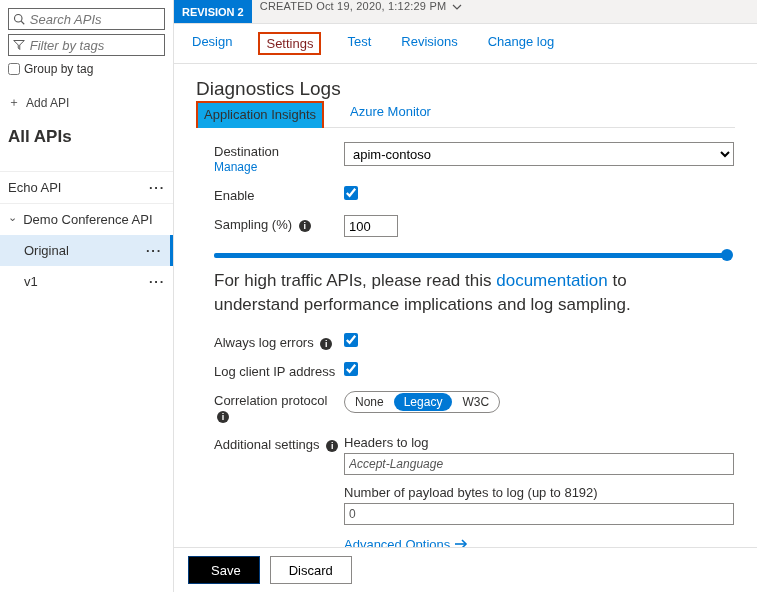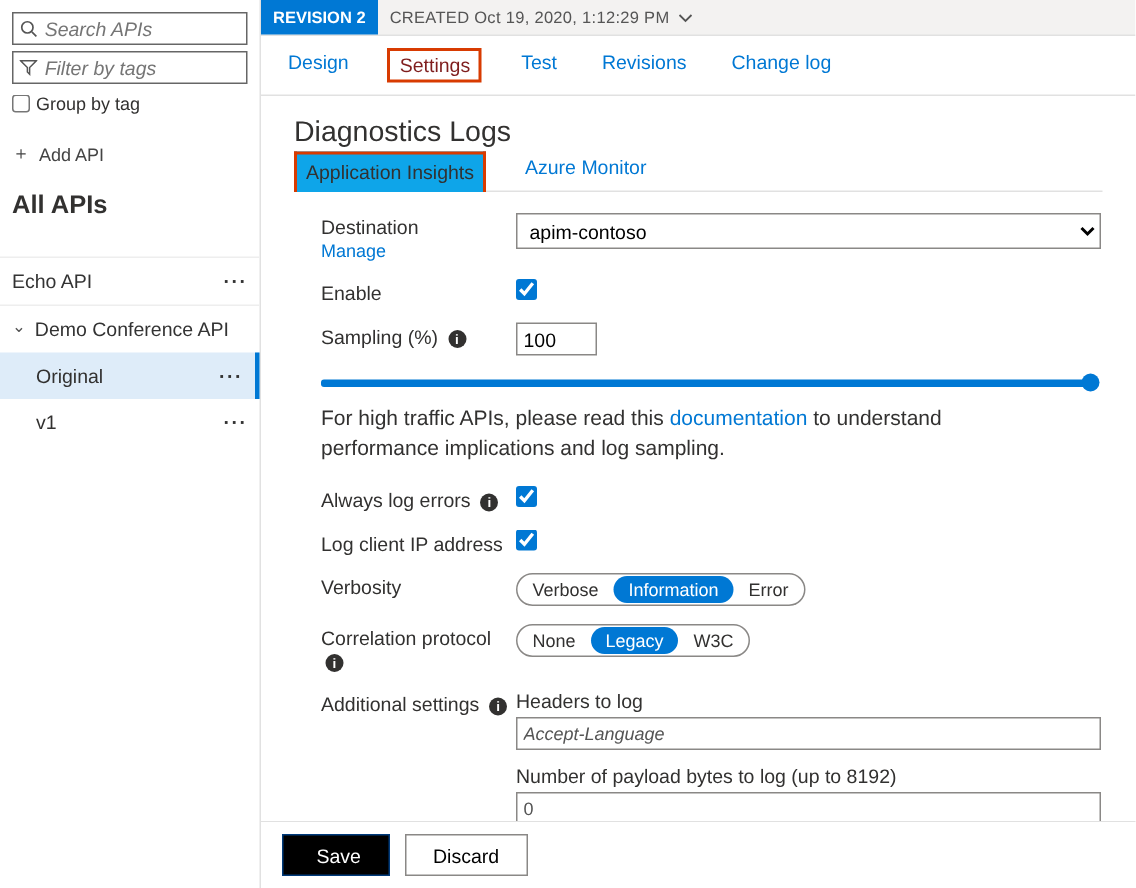--- a/index.html
+++ b/index.html
@@ -15,21 +15,21 @@
 .all-apis { margin: 6px 8px 24px; font-weight: 600; font-size: 17px; }
 .api-item { display: flex; align-items: center; justify-content: space-between; padding: 8px 8px; font-size: 13px; border-top: 1px solid #eee; }
 .api-item .label { display: flex; align-items: center; gap: 4px; color: #333; }
 .api-item .more { font-weight: bold; letter-spacing: 1px; color: #333; }
 .api-item.selected-parent { color: #323130; }
 .api-item.selected-parent .label::before { content: "\2304"; font-size: 11px; margin-right: 2px; color: #555; position: relative; top: -2px; }
 .sub-item { display: flex; align-items: center; justify-content: space-between; padding: 8px 8px 8px 24px; font-size: 13px; }
 .sub-item .more { font-weight: bold; letter-spacing: 1px; color: #333; }
 .sub-item.selected { background: #deecf9; border-right: 3px solid #0078d4; }
 .main { flex: 1; display: flex; flex-direction: column; position: relative; }
-.topbar { display: flex; align-items: center; height: 24px; background: #f3f2f1; border-bottom: 1px solid #e1e1e1; font-size: 11px; }
+.topbar { display: flex; align-items: flex-start; height: 24px; background: #f3f2f1; border-bottom: 1px solid #e1e1e1; font-size: 11px; }
 .rev-badge { background: #0078d4; color: #fff; padding: 4px 8px; font-weight: 600; height: 100%; display: flex; align-items: center; }
 .created { padding: 0 8px; color: #555; letter-spacing: .2px; }
 .created .chev { display: inline-flex; vertical-align: middle; margin-left: 2px; }
 .tabs { display: flex; gap: 22px; padding: 8px 14px; border-bottom: 1px solid #e1e1e1; font-size: 13px; }
 .tabs a { color: #0078d4; text-decoration: none; padding: 2px 4px; }
 .tabs a.hl { border: 2px solid #d83b01; padding: 2px 6px; color: #7f1d1d; }
 .content { padding: 14px 22px 60px; overflow-y: auto; flex: 1; }
 .page-title { font-size: 19px; font-weight: 400; color: #323130; }
 .subtabs { display: flex; gap: 20px; border-bottom: 1px solid #e1e1e1; margin-bottom: 14px; }
 .subtabs span { padding: 4px 6px 6px; font-size: 13px; color: #0078d4; }
@@ -38,21 +38,21 @@
 .row { display: flex; align-items: flex-start; margin-bottom: 12px; font-size: 13px; }
 .row .lbl { width: 130px; color: #323130; padding-top: 2px; }
 .row .fld { flex: 1; }
 input[type=checkbox].chk { accent-color: #0078d4; width: 14px; height: 14px; }
 select.dest { width: 100%; max-width: 390px; height: 24px; border: 1px solid #8a8886; font-size: 13px; padding: 0 4px; background: #fff; }
 .manage { color: #0078d4; font-size: 12px; }
 .samp-input { width: 54px; height: 22px; border: 1px solid #8a8886; padding: 0 4px; font-size: 13px; }
 .slider-wrap { margin: 10px 0 8px; position: relative; height: 12px; }
 .slider-track { position: absolute; left: 0; right: 8px; top: 4px; height: 5px; background: #0078d4; border-radius: 2px; }
 .slider-thumb { position: absolute; right: 2px; top: 0; width: 12px; height: 12px; border-radius: 50%; background: #0078d4; }
-.hint { font-size: 14px; color: #323130; line-height: 1.4; max-width: 430px; }
+.hint { font-size: 17px; color: #323130; line-height: 1.4; max-width: 430px; }
 .hint a { color: #0078d4; text-decoration: none; }
 .info-icon { display: inline-flex; width: 12px; height: 12px; border-radius: 50%; background: #323130; color: #fff; font-size: 9px; align-items: center; justify-content: center; font-weight: bold; margin-left: 3px; }
 .segmented { display: inline-flex; border: 1px solid #8a8886; border-radius: 12px; overflow: hidden; height: 22px; align-items: center; }
 .segmented span { padding: 2px 10px; font-size: 12px; color: #323130; }
 .segmented span.sel { background: #0078d4; color: #fff; border-radius: 10px; }
 .field-label { font-size: 13px; color: #323130; margin-bottom: 3px; }
 .text-input { width: 100%; max-width: 390px; height: 22px; border: 1px solid #8a8886; padding: 0 4px; font-size: 12px; font-style: italic; color: #555; }
 .adv { color: #0078d4; font-size: 13px; display: inline-flex; align-items: center; gap: 4px; margin-top: 12px; }
 .footer { position: absolute; bottom: 0; left: 0; right: 0; border-top: 1px solid #e1e1e1; padding: 8px 14px; display: flex; gap: 10px; background: #fff; }
 .btn { height: 28px; padding: 0 18px; font-size: 13px; border: 1px solid #8a8886; background: #fff; cursor: pointer; }
@@ -175,30 +175,20 @@
             <span>Always log errors</span>
             <span class="info-icon">i</span>
           </div>
           <div class="fld"><input type="checkbox" class="chk" checked="" style=""></div>
         </div>
         <div class="row">
           <div class="lbl">Log client IP address</div>
           <div class="fld"><input type="checkbox" class="chk" checked="" style=""></div>
         </div>
         <div class="row">
-          <div class="lbl">Verbosity</div>
-          <div class="fld">
-            <div class="segmented">
-              <span>Verbose</span>
-              <span class="sel">Information</span>
-              <span>Error</span>
-            </div>
-          </div>
-        </div>
-        <div class="row">
           <div class="lbl">
             <span>Correlation protocol</span>
             <span class="info-icon">i</span>
           </div>
           <div class="fld">
             <div class="segmented">
               <span>None</span>
               <span class="sel">Legacy</span>
               <span>W3C</span>
             </div>

